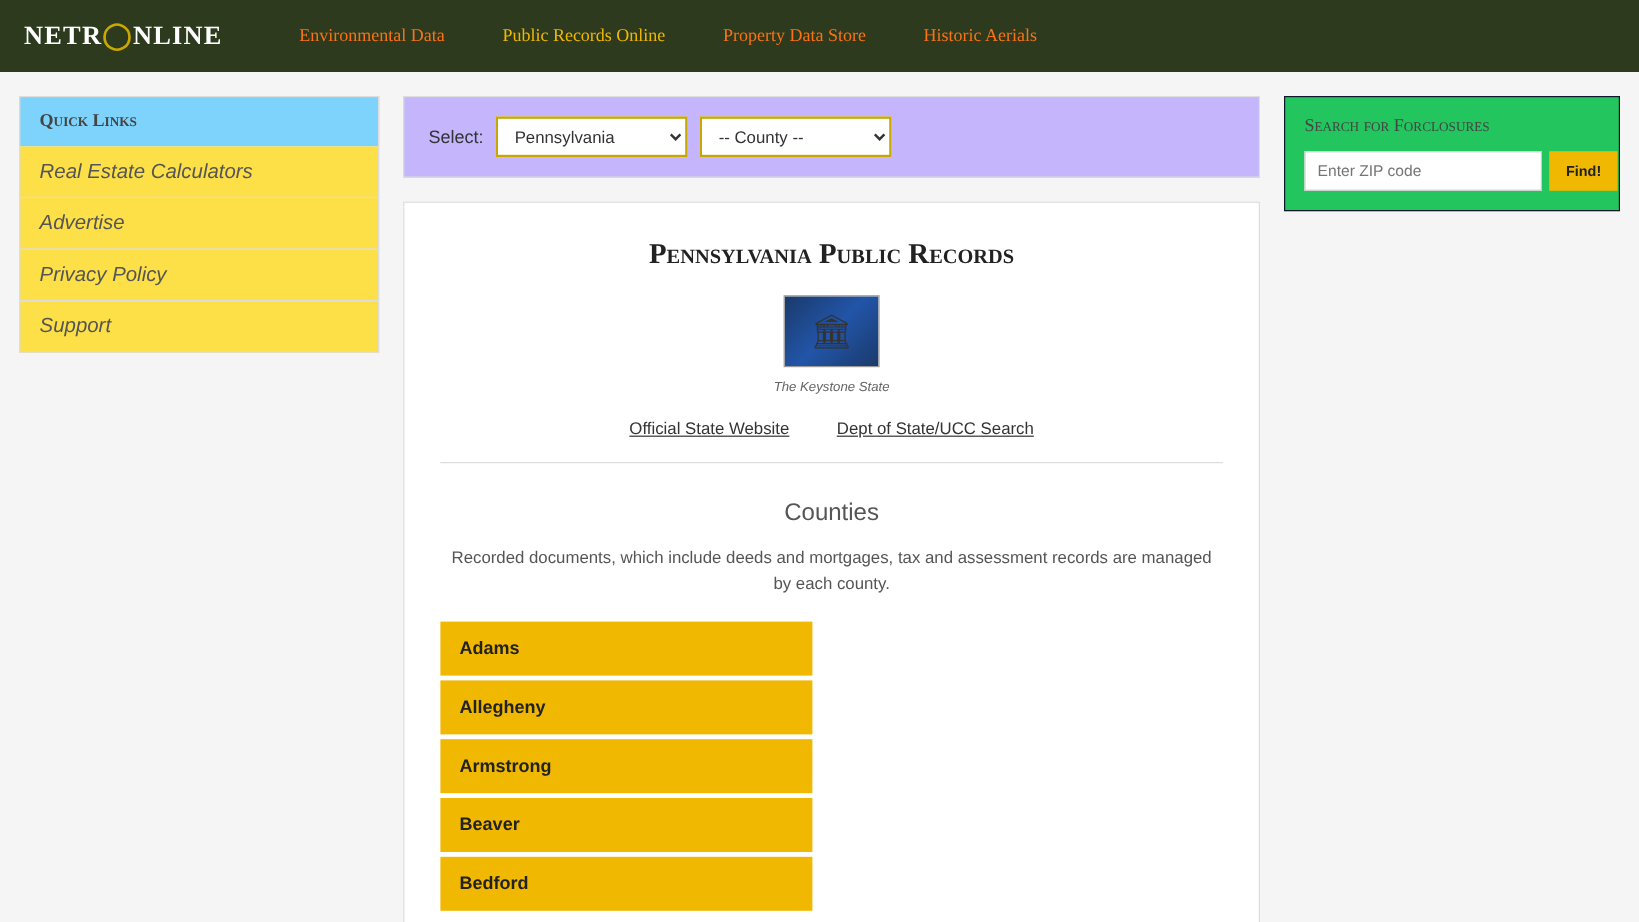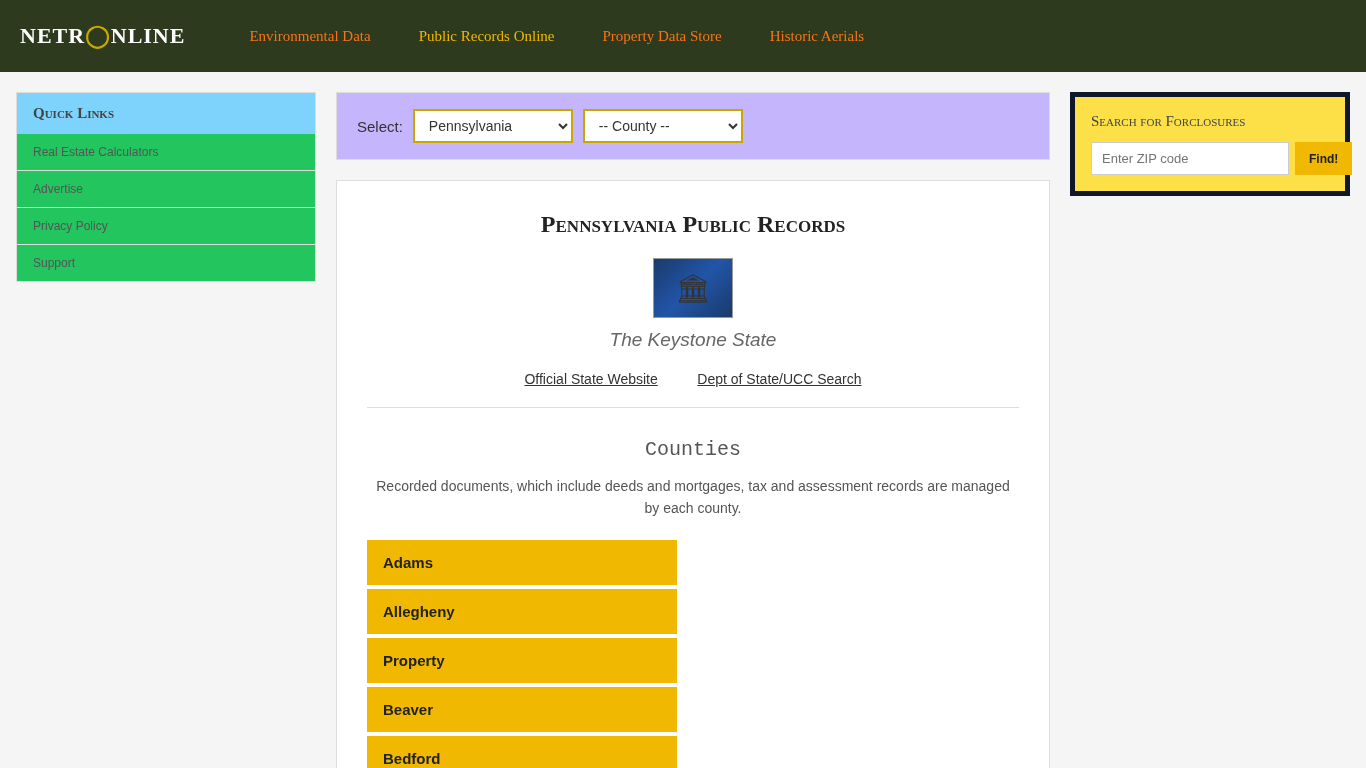--- a/index.html
+++ b/index.html
@@ -4,21 +4,21 @@
   <style>
     * { margin: 0; padding: 0; box-sizing: border-box; }
     body { font-family: Arial, sans-serif; background: #f5f5f5; color: #333; font-size: 14px; }
 
     
     #header {
       background-color: #2d3a1e;
       display: flex;
       align-items: center;
       padding: 0 20px;
-      height: 72px;
+      height: 60px;
     }
     #logo {
       color: #fff;
       font-size: 22px;
       font-weight: bold;
       font-family: Georgia, serif;
       letter-spacing: 1px;
       margin-right: 40px;
       white-space: nowrap;
     }
@@ -61,27 +61,28 @@
       border: 1px solid #ddd;
       border-bottom: none;
       padding: 12px 16px;
       font-family: Georgia, serif;
       font-size: 15px;
       font-variant: small-caps;
       color: #444;
       font-weight: bold;
     }
     .sidebar-item {
-      background: #22c55e;
+      background: #fde047;
       border: 1px solid #ddd;
       border-top: none;
       padding: 11px 16px;
       color: #555;
       cursor: pointer;
-      font-size: 12px;
+      font-size: 17px;
+      font-style: italic;
     }
 
     
     #content-area {
       flex: 1;
     }
 
     
     #select-bar {
       background: #c4b5fd;
@@ -139,41 +140,41 @@
       position: absolute;
       top: 50%;
       left: 50%;
       transform: translate(-50%, -50%);
       font-size: 28px;
     }
     #state-nickname {
       text-align: center;
       font-style: italic;
       color: #666;
-      font-size: 19px;
+      font-size: 11px;
       margin-bottom: 20px;
     }
     #state-links {
       text-align: center;
       margin-bottom: 30px;
       border-bottom: 1px solid #ddd;
       padding-bottom: 20px;
     }
     #state-links a {
       color: #333;
       text-decoration: underline;
       font-size: 14px;
       margin: 0 12px;
     }
     #counties-header {
       text-align: center;
       font-size: 20px;
       color: #555;
       margin-bottom: 14px;
-      font-family: Liberation Mono, monospace;
+      font-family: Liberation Sans, sans-serif;
     }
     #counties-description {
       text-align: center;
       font-size: 14px;
       color: #555;
       margin-bottom: 20px;
       line-height: 1.6;
     }
     #counties-list {
       display: flex;
@@ -192,22 +193,22 @@
       text-decoration: none;
       transition: background 0.15s;
     }
 
     
     #right-sidebar {
       width: 280px;
       flex-shrink: 0;
     }
     #foreclosure-box {
-      background: #fde047;
-      border: 5px solid #0f172a;
+      background: #22c55e;
+      border: 1px solid #0f172a;
       padding: 16px;
     }
     #foreclosure-title {
       font-family: Georgia, serif;
       font-size: 15px;
       font-variant: small-caps;
       color: #444;
       margin-bottom: 12px;
     }
     #foreclosure-form {
@@ -282,21 +283,21 @@
         &nbsp;&nbsp;
         <a href="#">Dept of State/UCC Search</a>
       </div>
 
       <div id="counties-header">Counties</div>
       <div id="counties-description">Recorded documents, which include deeds and mortgages, tax and assessment records are managed by each county.</div>
 
       <div id="counties-list">
         <a class="county-item" href="#">Adams</a>
         <a class="county-item" href="#">Allegheny</a>
-        <a class="county-item" href="#">Property</a>
+        <a class="county-item" href="#">Armstrong</a>
         <a class="county-item" href="#">Beaver</a>
         <a class="county-item" href="#">Bedford</a>
 
       </div>
     </div>
 
   </div>
 
   <div id="right-sidebar">
     <div id="foreclosure-box">

